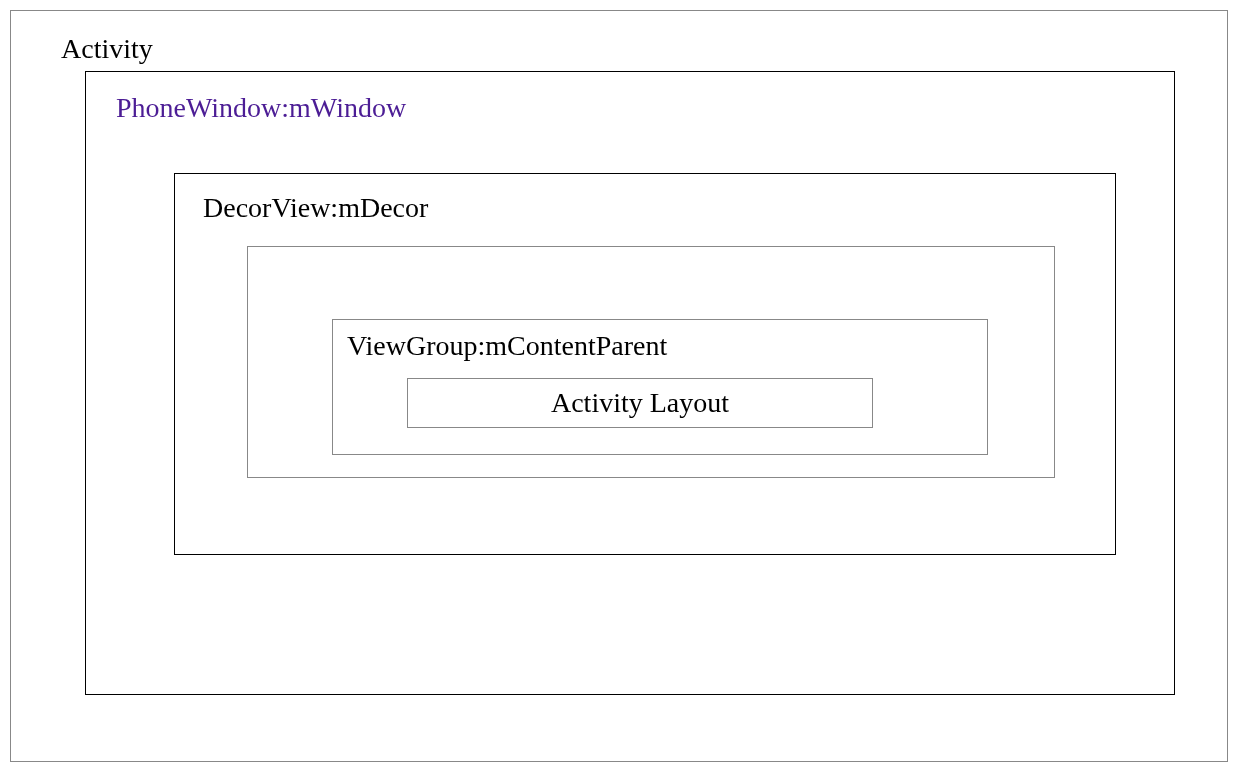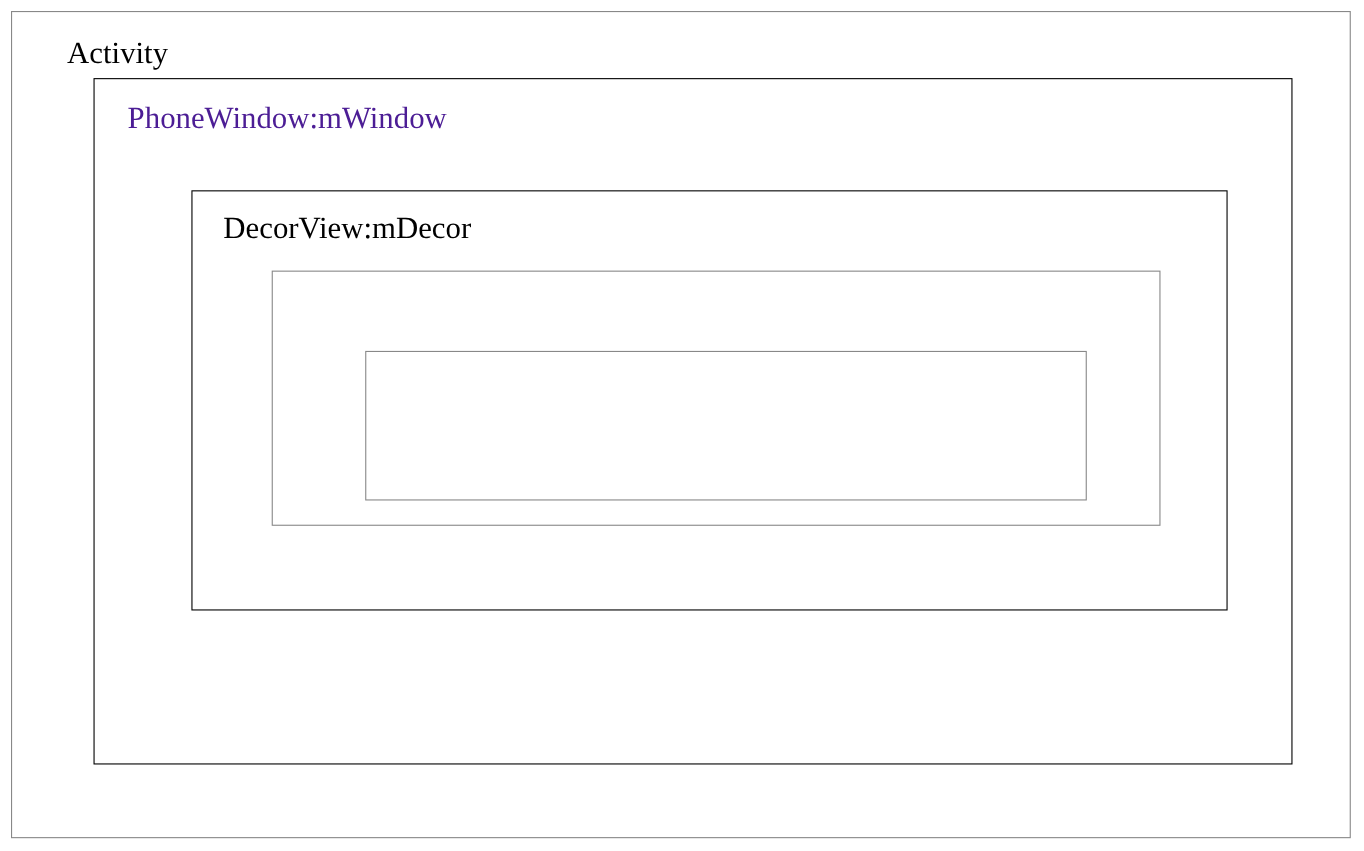--- a/index.html
+++ b/index.html
@@ -112,18 +112,22 @@
 
   <div class="phone-window">
     <div class="phone-window-label">PhoneWindow:mWindow</div>
 
     <div class="decor-view">
       <div class="decor-view-label">DecorView:mDecor</div>
 
       <div class="system-layout">
 
         <div class="view-group">
+          <div class="view-group-label">ViewGroup:mContentParent</div>
 
+          <div class="activity-layout">
+            <div class="activity-layout-label">Activity Layout</div>
+          </div>
         </div>
       </div>
     </div>
   </div>
 </div>
 
 </body></html>

